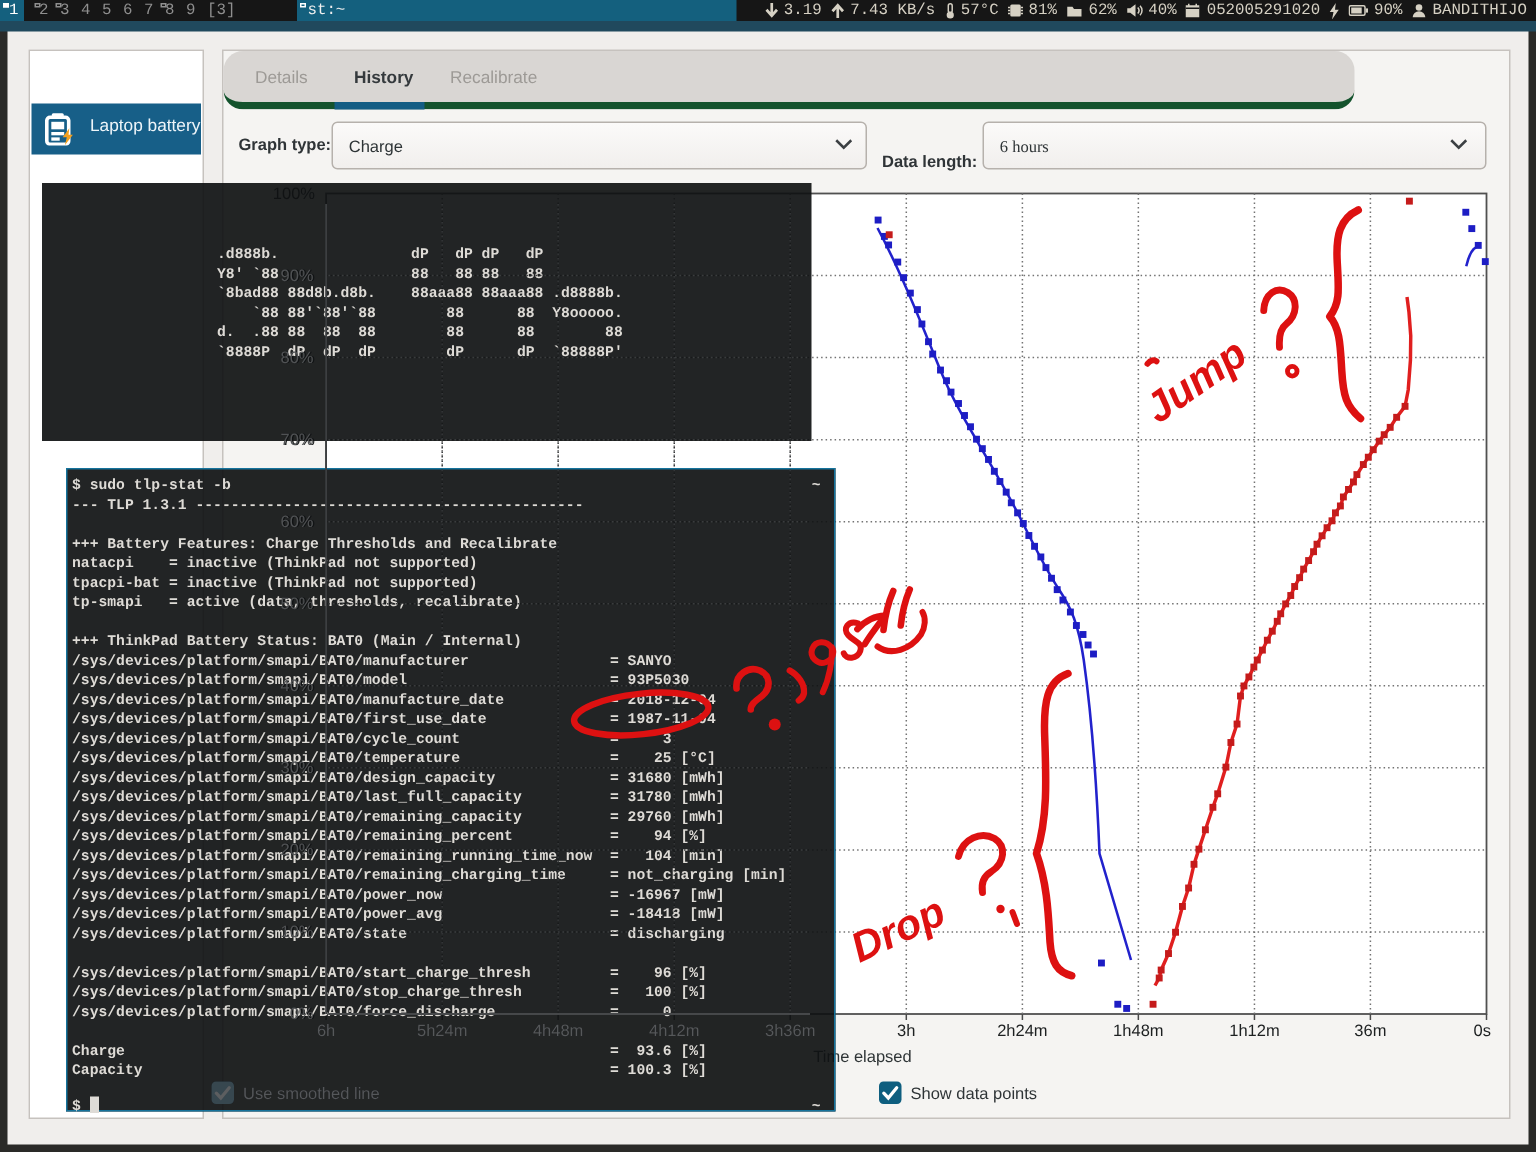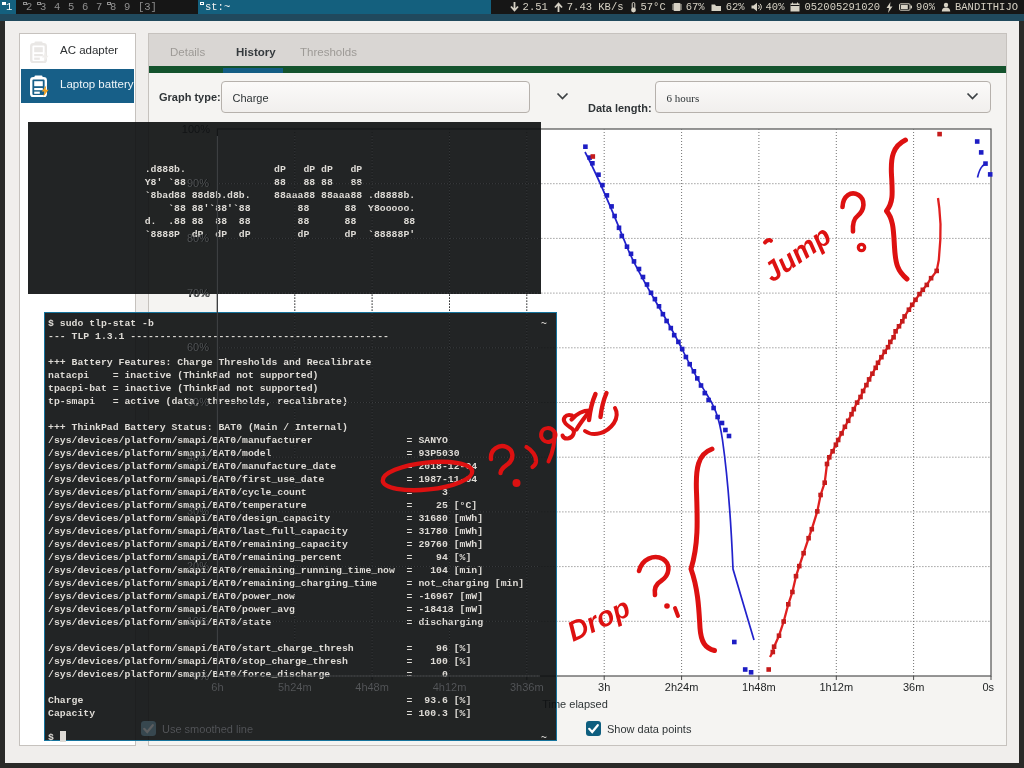--- a/index.html
+++ b/index.html
@@ -4,21 +4,21 @@
 html,body {width:1024px;height:768px;overflow:hidden;background:#2a2a28;font-family:"Liberation Sans",sans-serif;}
 #bar {position:absolute;left:0;top:0;width:1024px;height:14px;background:#161616;font-family:"Liberation Mono",monospace;font-size:10.5px;line-height:12px;}
 #stats {position:absolute;right:6px;top:1px;display:flex;align-items:center;gap:4px;color:#d6d1c4;white-space:nowrap;}
 #stats .ic {display:inline-flex;align-items:center;margin-left:2px;}
 #win {position:absolute;left:5px;top:14px;width:1014px;height:749px;background:#f0eeec;}
 #sidebar {position:absolute;left:19px;top:33px;width:117px;height:713px;background:#ffffff;border:1px solid #c6c2be;}
 .srow {position:absolute;left:1px;width:113px;height:34px;}
 .srow .txt {position:absolute;left:39px;top:9px;font-size:11.5px;white-space:nowrap;}
 .srow .bic {position:absolute;left:9px;top:6px;}
 #panel {position:absolute;left:148px;top:33px;width:859px;height:713px;background:#f5f4f2;border:1px solid #c6c2be;}
-#tabstrip {position:absolute;left:0;top:0;width:857px;height:39px;background:#d9d6d3;border-bottom:7px solid #14532d;}
+#tabstrip {position:absolute;left:0;top:0;width:754px;height:39px;background:#d9d6d3;border-bottom:5px solid #14532d;border-radius:13px;}
 .tab {position:absolute;top:12px;font-size:11.5px;color:#9d9a96;}
 #tabunder {position:absolute;left:74px;top:34px;width:60px;height:5px;background:#135d84;}
 .ctl {position:absolute;font-size:11px;color:#2f3437;font-weight:bold;}
 .dd {position:absolute;top:81px;height:32px;background:linear-gradient(#fbfaf9,#f1efed);border:1px solid #b6b1ac;border-radius:4px;font-size:11px;color:#2e3436;}
 .dd span {position:absolute;left:10.5px;top:9.5px;}
 #chart,#chks,#annot {position:absolute;left:0;top:0;}
 .gd {stroke:#737373;stroke-width:1;stroke-dasharray:1 2;}
 .axt {font-size:11px;fill:#1d2021;font-family:"Liberation Sans",sans-serif;}
 .lbt {font-size:11px;fill:#2e3436;font-family:"Liberation Sans",sans-serif;}
 .term {position:absolute;font-family:"Liberation Mono",monospace;font-weight:bold;font-size:9.8px;line-height:13px;color:#dedbd6;white-space:pre;}
@@ -51,41 +51,41 @@
     <div style="position:absolute;left:107px;top:1.5px;width:3.5px;height:3.5px;border:1px solid #8f8f8f;background:none;"></div>
     <span style="position:absolute;left:138px;top:1px;color:#8f8f8f;">[3]</span>
     <div style="position:absolute;left:200px;top:1.5px;width:3.5px;height:3.5px;border:1px solid #ffffff;background:none;"></div>
     <span style="position:absolute;left:205px;top:1px;color:#f0f0f0;">st:~</span>
     <div id="stats">
       <span class="ic">
         <svg width="9" height="10" viewBox="0 0 9 10">
           <path d="M4.5,0 V7 M1,4.5 L4.5,8.5 L8,4.5" stroke="#d6d1c4" stroke-width="1.8" fill="none"></path>
         </svg>
       </span>
-      <span>2.51</span>
+      <span>3.19</span>
       <span class="ic">
         <svg width="9" height="10" viewBox="0 0 9 10">
           <path d="M4.5,10 V3 M1,5.5 L4.5,1.5 L8,5.5" stroke="#d6d1c4" stroke-width="1.8" fill="none"></path>
         </svg>
       </span>
       <span>7.43 KB/s</span>
       <span class="ic">
         <svg width="7" height="11" viewBox="0 0 7 11">
           <rect x="2.2" y="0.5" width="2.6" height="6" rx="1.3" fill="none" stroke="#d6d1c4"></rect>
           <circle cx="3.5" cy="8" r="2.4" fill="#d6d1c4"></circle>
         </svg>
       </span>
       <span>57°C</span>
       <span class="ic">
         <svg width="10" height="10" viewBox="0 0 10 10">
           <rect x="1.5" y="1" width="7" height="8" rx="1" fill="#d6d1c4"></rect>
           <path d="M0,3 h1.5 M0,5 h1.5 M0,7 h1.5 M8.5,3 H10 M8.5,5 H10 M8.5,7 H10" stroke="#d6d1c4" stroke-width="0.9"></path>
         </svg>
       </span>
-      <span>67%</span>
+      <span>81%</span>
       <span class="ic">
         <svg width="11" height="9" viewBox="0 0 11 9">
           <path d="M0.5,1.5 h3.5 l1,1.5 h5 v5 h-9.5 z" fill="#d6d1c4"></path>
         </svg>
       </span>
       <span>62%</span>
       <span class="ic">
         <svg width="11" height="10" viewBox="0 0 11 10">
           <path d="M0.5,3.5 h2 L6,0.8 V9.2 L2.5,6.5 h-2 z" fill="#d6d1c4"></path>
           <path d="M7.5,3 a3,3 0 0 1 0,4 M9,1.8 a4.5,4.5 0 0 1 0,6.4" stroke="#d6d1c4" fill="none"></path>
@@ -116,53 +116,42 @@
       <span class="ic">
         <svg width="10" height="10" viewBox="0 0 10 10">
           <circle cx="5" cy="3" r="2.2" fill="#d6d1c4"></circle>
           <path d="M0.8,9.5 a4.2,4 0 0 1 8.4,0 z" fill="#d6d1c4"></path>
         </svg>
       </span>
       <span>BANDITHIJO</span>
     </div>
   </div>
 <div id="sidebar">
- <div class="srow" style="top:1px;background:#fff;">
-      <span class="bic"><svg width="20" height="22" viewBox="0 0 20 22">
-<rect x="4.5" y="0.5" width="8" height="3" rx="1" fill="#e9e7e5"></rect>
-<rect x="1.2" y="3.2" width="14.6" height="18" rx="2.2" fill="none" stroke="#e9e7e5" stroke-width="2.4"></rect>
-<rect x="4.2" y="6.2" width="8.6" height="5" fill="#e9e7e5"></rect>
-<rect x="4.2" y="13" width="8.6" height="2.2" fill="#e9e7e5"></rect>
-<rect x="4.2" y="16.6" width="5.6" height="2.2" fill="#e9e7e5"></rect>
-<path d="M16.2,10.5 L11.8,16.5 h2.8 L13.2,21.8 L18.6,14.8 h-2.9 z" fill="#f0eeec"></path>
-</svg></span>
-      <span class="txt" style="color:#2d3032;">AC adapter</span>
-    </div>
  <div class="srow" style="top:35px;background:#175f88;text-decoration:underline;">
       <span class="bic"><svg width="20" height="22" viewBox="0 0 20 22">
 <rect x="4.5" y="0.5" width="8" height="3" rx="1" fill="#ffffff"></rect>
 <rect x="1.2" y="3.2" width="14.6" height="18" rx="2.2" fill="none" stroke="#ffffff" stroke-width="2.4"></rect>
 <rect x="4.2" y="6.2" width="8.6" height="5" fill="#ffffff"></rect>
 <rect x="4.2" y="13" width="8.6" height="2.2" fill="#ffffff"></rect>
 <rect x="4.2" y="16.6" width="5.6" height="2.2" fill="#ffffff"></rect>
 <path d="M16.2,10.5 L11.8,16.5 h2.8 L13.2,21.8 L18.6,14.8 h-2.9 z" fill="#f2a01f"></path>
 </svg></span>
       <span class="txt" style="color:#eef5f9;">Laptop battery</span>
     </div>
 </div>
 <div id="panel">
  <div id="tabstrip">
   <span class="tab" style="left:21px;">Details</span>
   <span class="tab" style="left:87px;color:#353a3d;font-weight:bold;">History</span>
-  <span class="tab" style="left:151px;">Thresholds</span>
+  <span class="tab" style="left:151px;">Recalibrate</span>
   <div id="tabunder"></div>
  </div>
 </div>
 <div class="ctl" style="left:159px;top:91px;">Graph type:</div>
-<div class="dd" style="left:221px;width:309px;">
+<div class="dd" style="left:221px;width:357px;">
     <span>Charge</span>
   </div>
 <svg style="position:absolute;left:556px;top:92px;" width="13" height="8" viewBox="0 0 13 8">
     <path d="M1.5,1.5 L6.5,6.5 L11.5,1.5" fill="none" stroke="#3c4043" stroke-width="1.7"></path>
   </svg>
 <div class="ctl" style="left:588px;top:102px;">Data length:</div>
 <div class="dd" style="left:655px;width:336px;font-family:Liberation Serif, serif;">
     <span>6 hours</span>
   </div>
 <svg style="position:absolute;left:966px;top:92px;" width="13" height="8" viewBox="0 0 13 8">

